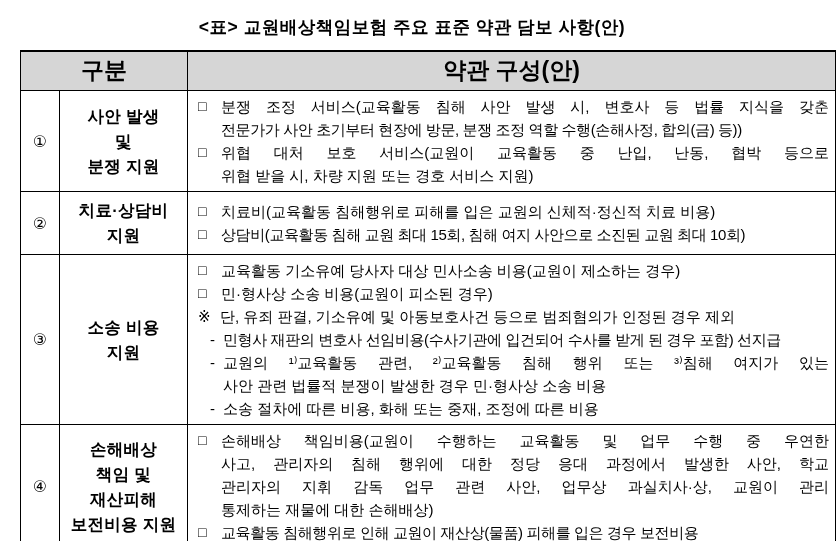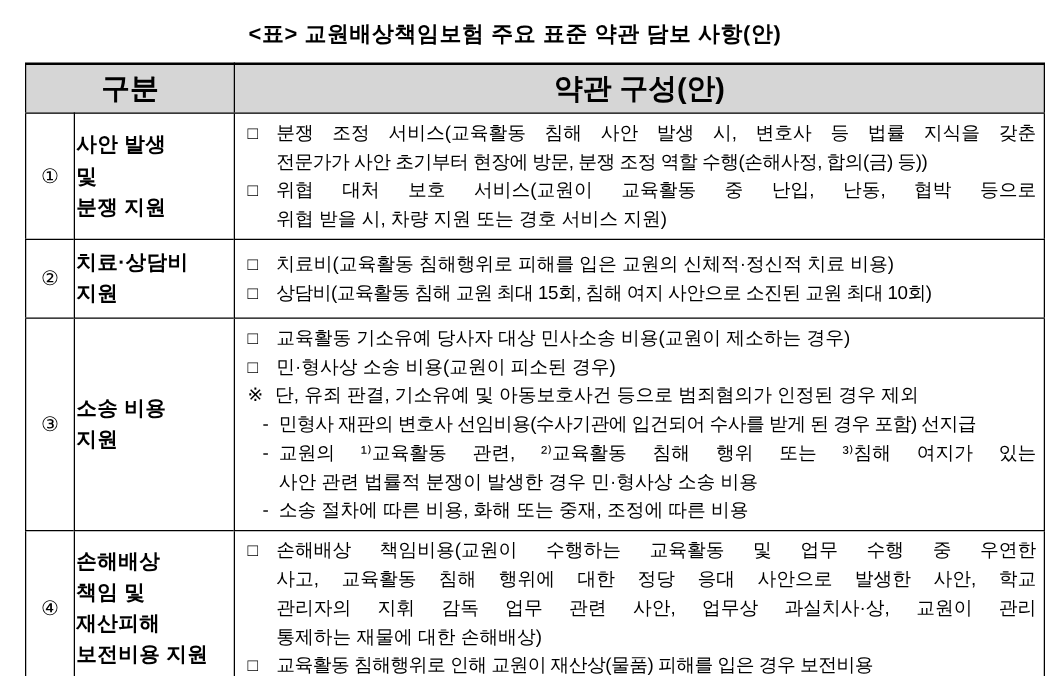--- a/index.html
+++ b/index.html
@@ -22,21 +22,21 @@
     padding:3px 0 4px 0;border-bottom:1.5px solid #000;
   }
   th.h-content{border-left:1.5px solid #000;}
   col.c-no{width:39px;}
   col.c-cat{width:128px;}
   tbody td{border-top:1px solid #000;vertical-align:middle;}
   td.no{
     text-align:center;font-size:16px;border-right:1px solid #000;
   }
   td.cat{
-    font-weight:bold;font-size:16.5px;line-height:25px;
+    text-align:center;font-weight:bold;font-size:16.5px;line-height:25px;
     white-space:pre-line;border-right:1.5px solid #000;letter-spacing:0.3px;
   }
   td.content{padding:4px 6px 4px 10px;font-size:15px;}
   tbody tr:nth-child(2) td.content{padding-top:8px;padding-bottom:8px;}
   .item{display:flex;word-break:keep-all;}
   .marker{flex:0 0 23px;font-size:14px;line-height:23px;}
   .item.note .marker{flex-basis:22px;font-size:15px;}
   .item.dash{padding-left:12px;}
   .item.dash .marker{flex-basis:13px;font-size:15px;}
   .text{flex:1 1 auto;min-width:0;}
@@ -151,21 +151,21 @@
         <td class="no">④</td>
         <td class="cat">손해배상
 책임 및
 재산피해
 보전비용 지원</td>
         <td class="content">
           <div class="item box">
             <span class="marker">□</span>
             <span class="text">
               <div class="line just">손해배상 책임비용(교원이 수행하는 교육활동 및 업무 수행 중 우연한</div>
-              <div class="line just">사고, 교육활동 침해 행위에 대한 정당 응대 사안으로 발생한 사안, 학교</div>
+              <div class="line just">사고, 관리자의 침해 행위에 대한 정당 응대 과정에서 발생한 사안, 학교</div>
               <div class="line just">관리자의 지휘 감독 업무 관련 사안, 업무상 과실치사·상, 교원이 관리</div>
               <div class="line">통제하는 재물에 대한 손해배상)</div>
             </span>
           </div>
           <div class="item box">
             <span class="marker">□</span>
             <span class="text">
               <div class="line small">교육활동 침해행위로 인해 교원이 재산상(물품) 피해를 입은 경우 보전비용</div>
             </span>
           </div>

